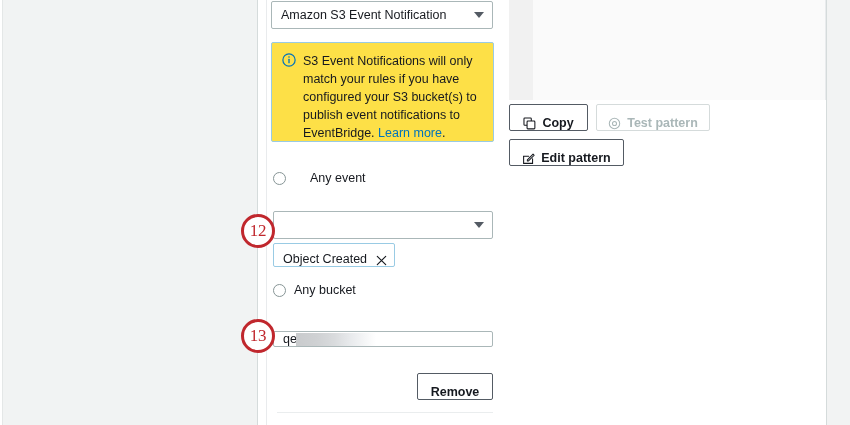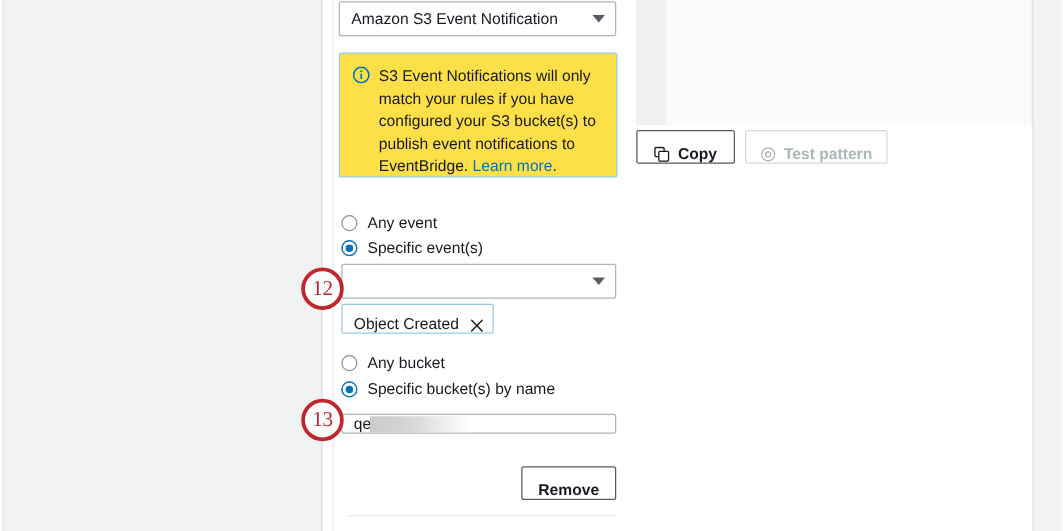--- a/index.html
+++ b/index.html
@@ -311,53 +311,45 @@
     <span class="info-icon">
       <svg width="14" height="14" viewBox="0 0 16 16">
         <circle cx="8" cy="8" r="7" fill="none" stroke="#0073bb" stroke-width="1.4"></circle>
         <circle cx="8" cy="4.6" r="0.95" fill="#0073bb"></circle>
         <rect x="7.25" y="6.6" width="1.5" height="5.1" rx="0.6" fill="#0073bb"></rect>
       </svg>
     </span>
     <span class="info-text"><span>S3 Event Notifications will only match your rules if you have configured your S3 bucket(s) to publish event notifications to EventBridge. </span><a class="link" href="#">Learn more</a><span>.</span></span>
   </div>
 
-  <div class="radio-row" style="left:273px; top:171px;">
+  <div class="radio-row" style="left:273px; top:171px;gap:16px;">
     <span class="radio"></span>
     <span class="radio-label">Any event</span>
   </div>
 
-  <div class="radio-row" style="left:273px; top:191px;">
-    <span class="radio checked"></span>
-    <span class="radio-label">Specific event(s)</span>
-  </div>
 
   <div class="select-box" style="left:273px; top:211px; width:220px;">
     <span class="select-value"></span>
     <span class="chevron"></span>
   </div>
 
   <div class="token" style="left:273px; top:243px;">
     <span class="token-label">Object Created</span>
     <span class="token-dismiss">
       <svg width="11" height="11" viewBox="0 0 12 12">
         <path d="M1.4 1.4 L10.6 10.6 M10.6 1.4 L1.4 10.6" stroke="#16191f" stroke-width="1.25" stroke-linecap="round"></path>
       </svg>
     </span>
   </div>
 
   <div class="radio-row" style="left:273px; top:283px;">
     <span class="radio"></span>
     <span class="radio-label">Any bucket</span>
   </div>
 
-  <div class="radio-row" style="left:273px; top:304px;">
-    <span class="radio checked"></span>
-    <span class="radio-label">Specific bucket(s) by name</span>
-  </div>
 
   <div class="text-input" style="left:273px; top:331px; width:220px;">
     <span class="value">qe</span>
       <span class="redacted"></span>
   </div>
 
   <div class="btn" style="left:417px; top:373px; width:76px;">
     <span>Remove</span>
   </div>
 
@@ -381,20 +373,30 @@
   <div class="btn disabled" style="left:596px; top:104px; width:114px;">
     <span class="btn-icon">
       <svg width="13" height="13" viewBox="0 0 16 16">
         <circle cx="8" cy="8" r="6.4" fill="none" stroke="#aab7b8" stroke-width="1.3"></circle>
         <circle cx="8" cy="8" r="2.5" fill="none" stroke="#aab7b8" stroke-width="1.3"></circle>
       </svg>
     </span>
     <span>Test pattern</span>
   </div>
 
+  <div class="btn" style="left:509px; top:139px; width:115px;">
+    <span class="btn-icon">
+      <svg width="13" height="13" viewBox="0 0 16 16">
+        <path d="M2 5.2 V14 H13 V8.4" fill="none" stroke="#16191f" stroke-width="1.3" stroke-linecap="round"></path>
+        <path d="M2 5.2 H8.2" fill="none" stroke="#16191f" stroke-width="1.3" stroke-linecap="round"></path>
+        <path d="M6.6 9.6 L13.6 2.6 L15 4 L8 11 H6.6 Z" fill="none" stroke="#16191f" stroke-width="1.3" stroke-linejoin="round"></path>
+      </svg>
+    </span>
+    <span>Edit pattern</span>
+  </div>
 
   <div class="page-right-edge"></div>
   <div class="page-right-gutter"></div>
 
   <div class="marker" style="left:241px; top:214px;">
     <span>12</span>
   </div>
 
   <div class="marker" style="left:241px; top:319px;">
     <span>13</span>

